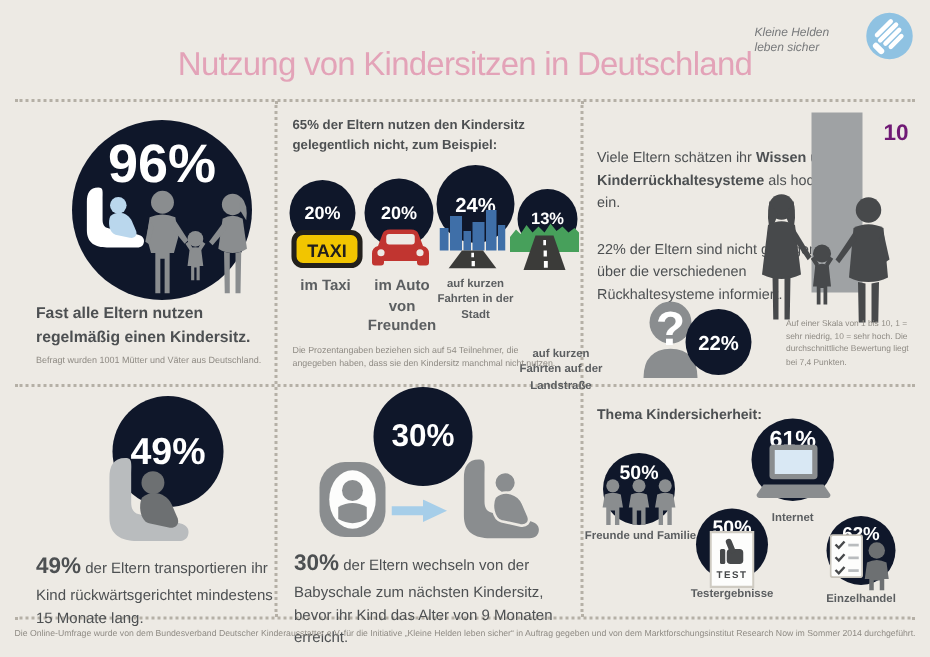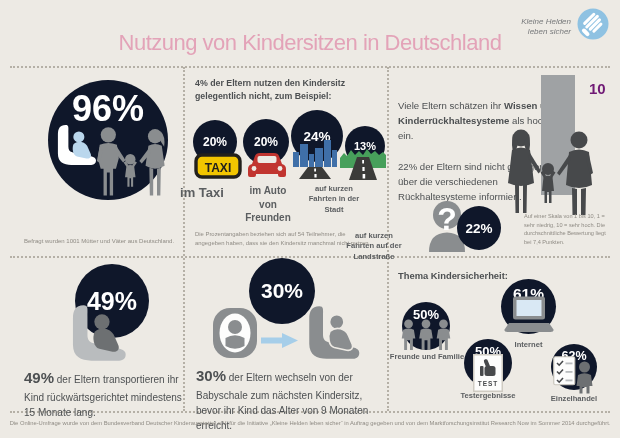--- a/index.html
+++ b/index.html
@@ -18,21 +18,21 @@
   .lbl{position:absolute;font-weight:700;color:#5B5E60;text-align:center;line-height:1.35;}
   .lead{font-weight:700;font-size:15px;}
   svg{display:block;}
 </style>
 </head>
 <body>
 
 <div id="page">
 
   <div class="title">Nutzung von Kindersitzen in Deutschland</div>
-  <div class="abs" style="left:503px;top:17px;width:68px;text-align:right;font-size:8px;font-style:italic;color:#77797B;line-height:1.3;">
+  <div class="abs" style="left:503px;top:17px;width:68px;font-size:8px;font-style:italic;color:#77797B;line-height:1.3;">
     <div>Kleine Helden</div>
     <div>leben sicher</div>
   </div>
   <svg class="abs" style="left:577px;top:8px;" width="32" height="32" viewBox="0 0 32 32">
     <circle cx="16" cy="16" r="15.5" fill="#8FC2E2"></circle>
     <g transform="rotate(-45 16 16)" fill="#fff">
       <rect x="9" y="8.2" width="16" height="3" rx="1.5"></rect>
       <rect x="8" y="12.2" width="18" height="3" rx="1.5"></rect>
       <rect x="9" y="16.2" width="16" height="3" rx="1.5"></rect>
       <rect x="10" y="20.2" width="13" height="3" rx="1.5"></rect>
@@ -63,23 +63,24 @@
       <circle cx="38" cy="34" r="5.5"></circle>
       <path d="M34 41 Q38 39 42 41 L43.5 53 L41 53 L41 63 L38.8 63 L38.8 54 L37.2 54 L37.2 63 L35 63 L35 53 L32.5 53 Z"></path>
       <path d="M34 42 L31 37.5 L33.5 35.8 L36 40.5 Z M42 42 L45 37.5 L42.5 35.8 L40 40.5 Z"></path>
       <circle cx="64" cy="10" r="7.5"></circle>
       <path d="M70 5 Q75 10 73.5 21 L68.5 13 Z"></path>
       <path d="M57 20 Q64 16 71 20 L74 41 Q64 47 54 41 Z"></path>
       <path d="M58 43 L62 44 L62 72 L58.5 72 Z M66 44 L70 43 L69.5 72 L66 72 Z"></path>
       <path d="M58 22 L47.5 36 L50 38.5 L60 27 Z"></path>
     </g>
   </svg>
+  <div class="abs body-txt bold" style="left:24px;top:202px;width:152px;font-size:10.5px;">Fast alle Eltern nutzen regelmäßig einen Kindersitz.</div>
   <div class="abs note" style="left:24px;top:237px;width:160px;font-size:6px;">Befragt wurden 1001 Mütter und Väter aus Deutschland.</div>
 
-  <div class="abs bold body-txt" style="left:195px;top:77px;width:185px;font-size:8.8px;">4% der Eltern nutzen den Kindersitz gelegentlich nicht, zum Beispiel:</div>
+  <div class="abs bold body-txt" style="left:195px;top:77px;width:185px;font-size:8.8px;">65% der Eltern nutzen den Kindersitz gelegentlich nicht, zum Beispiel:</div>
 
   <div class="circle" style="left:193px;top:120px;width:44px;height:44px;font-size:12px;">
     <span>20%</span>
   </div>
   <div class="circle" style="left:243px;top:119px;width:46px;height:46px;font-size:12px;">
     <span>20%</span>
   </div>
   <div class="circle" style="left:291px;top:110px;width:52px;height:52px;font-size:13.5px;">
     <span>24%</span>
   </div>
@@ -111,23 +112,23 @@
     <rect x="21.4" y="37" width="2.2" height="3.5" fill="#fff"></rect>
   </svg>
   <svg class="abs" style="left:340px;top:140px;" width="46" height="40" viewBox="0 0 46 40">
     <path d="M0 18 L4 13 L7 16 L11 10 L15 15 L19 11 L23 15 L27 9 L31 14 L35 11 L39 15 L43 12 L46 15 L46 28 L0 28 Z" fill="#47A05B"></path>
     <path d="M17 17 L29 17 L37 40 L9 40 Z" fill="#3B3B39"></path>
     <rect x="22.2" y="20" width="1.8" height="3.5" fill="#fff"></rect>
     <rect x="22.4" y="27" width="2.2" height="4" fill="#fff"></rect>
     <rect x="22.6" y="34" width="2.6" height="4.5" fill="#fff"></rect>
   </svg>
 
-  <div class="lbl" style="left:177px;top:184px;width:50px;font-size:13px;">im Taxi</div>
+  <div class="lbl" style="left:192px;top:184px;width:50px;font-size:10px;">im Taxi</div>
   <div class="lbl" style="left:242px;top:184px;width:52px;font-size:10px;">im Auto von Freunden</div>
-  <div class="lbl" style="left:306px;top:184px;width:56px;font-size:7.6px;">auf kurzen Fahrten in der Stadt</div>
+  <div class="lbl" style="left:289px;top:184px;width:56px;font-size:7.6px;">auf kurzen Fahrten in der Stadt</div>
   <div class="lbl" style="left:344px;top:184px;width:60px;font-size:7.6px;margin-top:47px;">auf kurzen Fahrten auf der Landstraße</div>
   <div class="abs note" style="left:195px;top:230px;width:180px;font-size:5.9px;">Die Prozentangaben beziehen sich auf 54 Teilnehmer, die angegeben haben, dass sie den Kindersitz manchmal nicht nutzen.</div>
 
   <div class="abs body-txt" style="left:398px;top:99px;width:165px;font-size:9.6px;line-height:1.55;">
     <span>Viele Eltern schätzen ihr </span><span class="bold">Wissen über Kinderrückhaltesysteme</span><span> als hoch ein.</span>
   </div>
   <div class="abs body-txt" style="left:398px;top:160px;width:168px;font-size:9.6px;line-height:1.55;">22% der Eltern sind nicht genügend über die verschiedenen Rückhaltesysteme informiert.</div>
 
   <div class="abs" style="left:541px;top:75px;width:34px;height:120px;background:#9FA2A4;text-align:center;">
     <div style="color:#701a75;font-weight:700;font-size:15px;padding-top:5px;padding-left:48px;">10</div>

